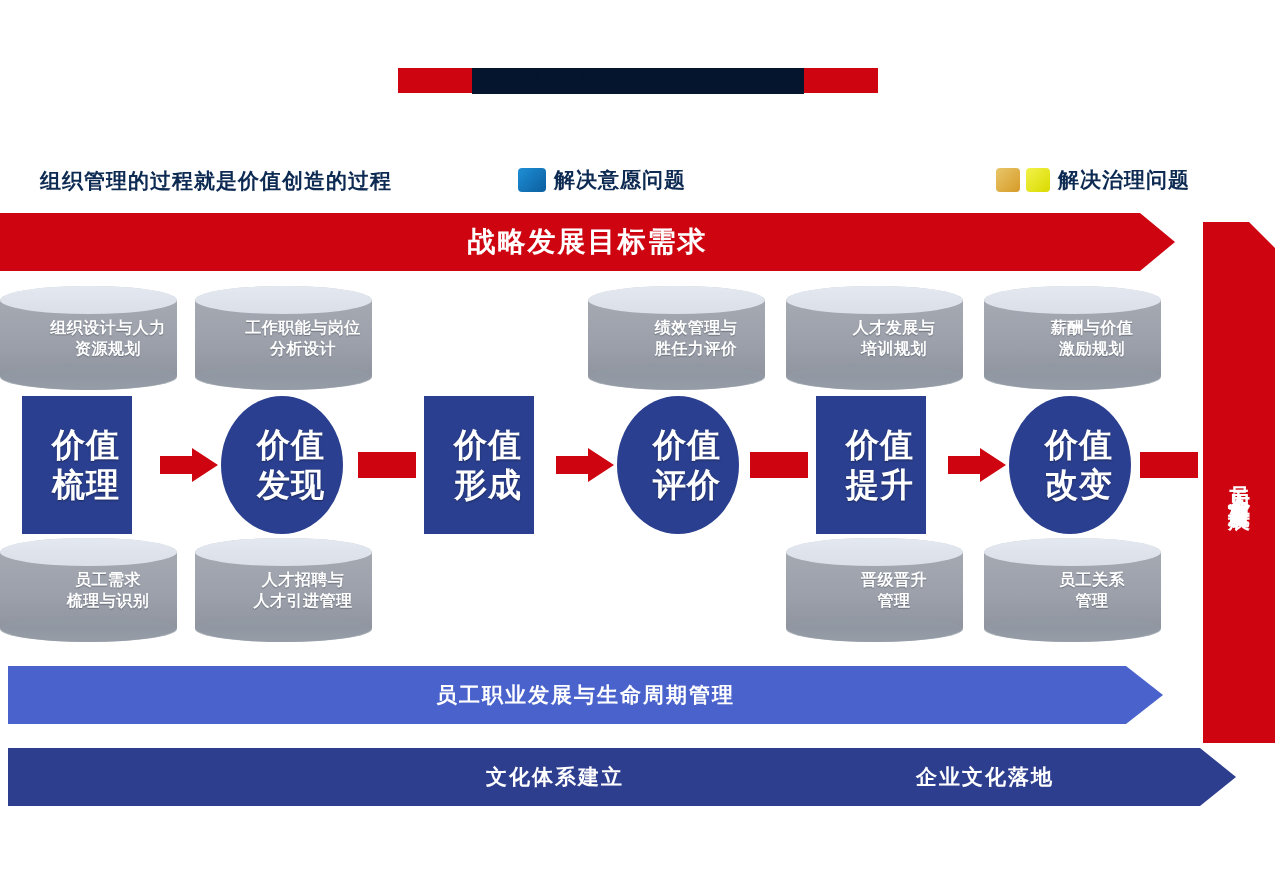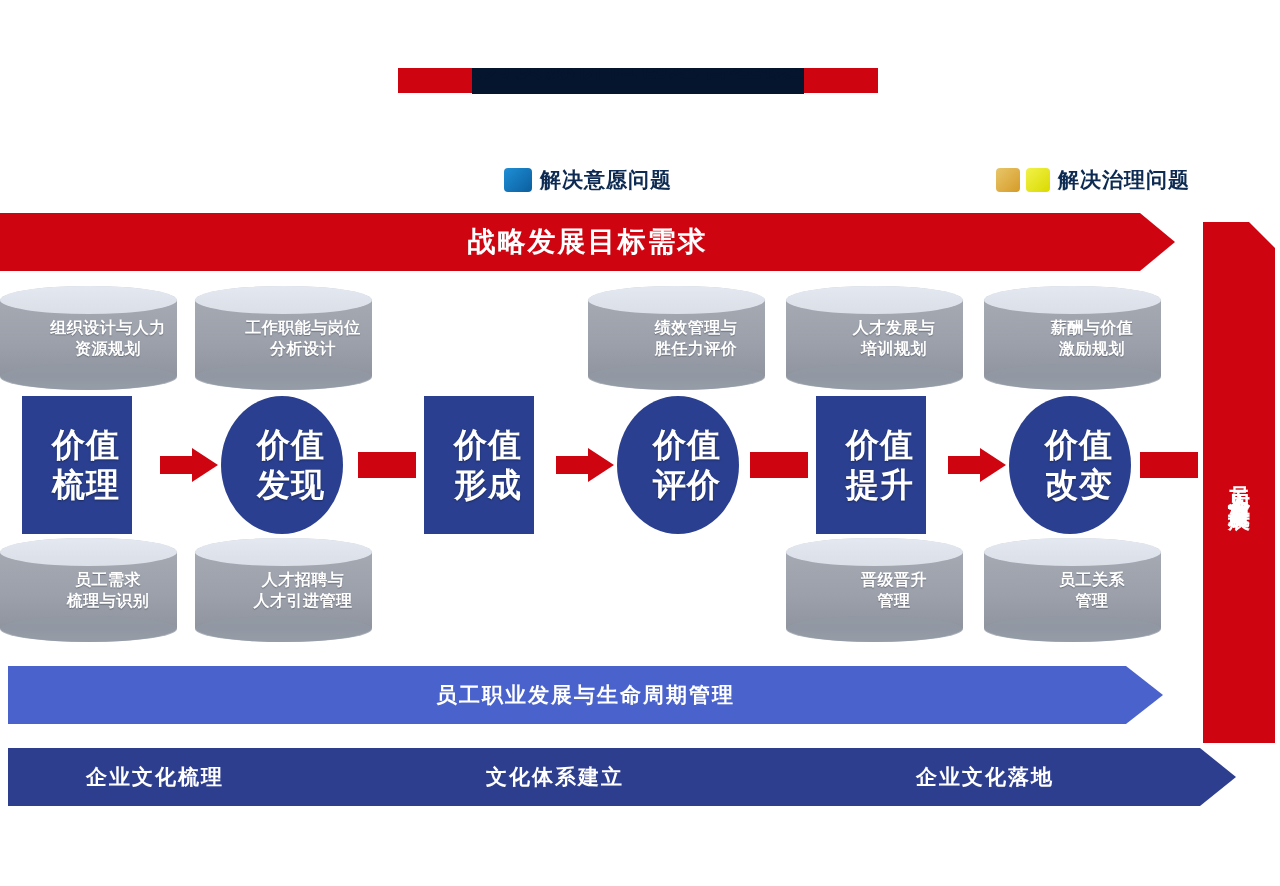--- a/index.html
+++ b/index.html
@@ -43,21 +43,21 @@
     font-size: 21px; font-weight: bold; color: #0D2A52;
     letter-spacing: 1px; white-space: nowrap;
   }
   .legend { position: absolute; top: 166px; display: flex; align-items: center; gap: 6px; }
   .legend-sw { width: 28px; height: 24px; border-radius: 4px; }
   .legend-sw2 { width: 24px; height: 24px; border-radius: 4px; }
   .legend-label {
     font-size: 21px; font-weight: bold; color: #0D2A52;
     white-space: nowrap; letter-spacing: 1px; margin-left: 2px;
   }
-  #legend-1 { left: 504px; align-items: center; }
+  #legend-1 { left: 518px; align-items: center; }
   #legend-2 { left: 748px; }
   #legend-3 { left: 996px; }
 
   
   .strategy-banner {
     position: absolute; left: 0; top: 213px;
     width: 1175px; height: 58px;
     background: #CE0510;
     clip-path: polygon(0 0, 1140px 0, 1175px 29px, 1140px 58px, 0 58px);
     display: flex; align-items: center; justify-content: center;
@@ -177,20 +177,21 @@
 <div id="stage">
 
   <div class="title-wrap">
     <div class="title-red-l"></div>
     <div class="title-red-r"></div>
     <div class="title-navy">
       <div class="title-text">人力资源价值创造管理模型</div>
     </div>
   </div>
 
+  <div class="subtitle">组织管理的过程就是价值创造的过程</div>
 
   <div class="legend" id="legend-1">
     <div class="legend-sw" style="background:linear-gradient(135deg,#1F8FD6,#0B5E9E);"></div>
     <div class="legend-label">解决意愿问题</div>
   </div>
   <div class="legend" id="legend-3">
     <div class="legend-sw2" style="background:linear-gradient(135deg,#E8C66A,#D69B28);"></div>
     <div class="legend-sw2" style="background:linear-gradient(135deg,#F2F24A,#DADA00);"></div>
     <div class="legend-label">解决治理问题</div>
   </div>
@@ -331,18 +332,17 @@
       </div>
     </div>
     <div class="redbar" style="left:1140px; width:58px; top:56px;"></div>
   </div>
 
   <div class="blue-arrow-1">
     <span>员工职业发展与生命周期管理</span>
   </div>
 
   <div class="blue-arrow-2">
-    <div class="culture-item" id="culture-0">企业文化梳理</div>
     <div class="culture-item" id="culture-1">文化体系建立</div>
     <div class="culture-item" id="culture-2">企业文化落地</div>
   </div>
 
 </div>
 
 </body></html>

